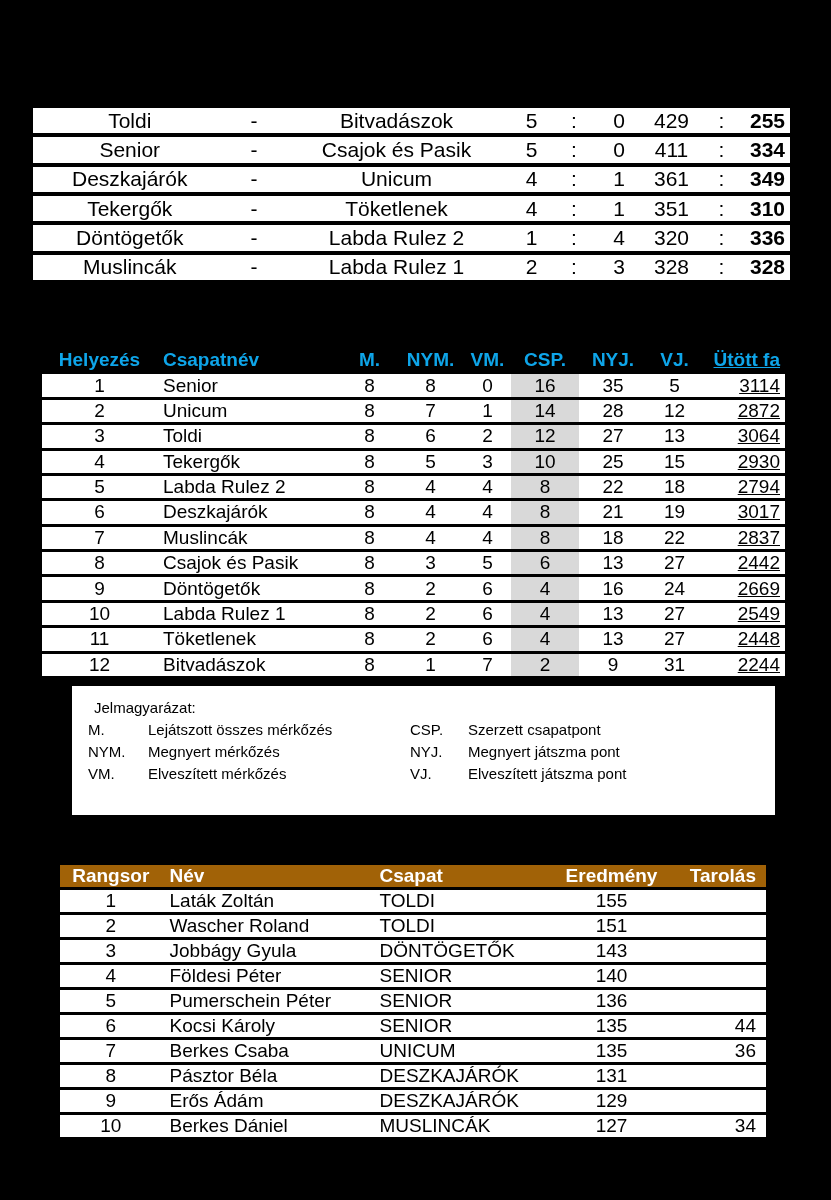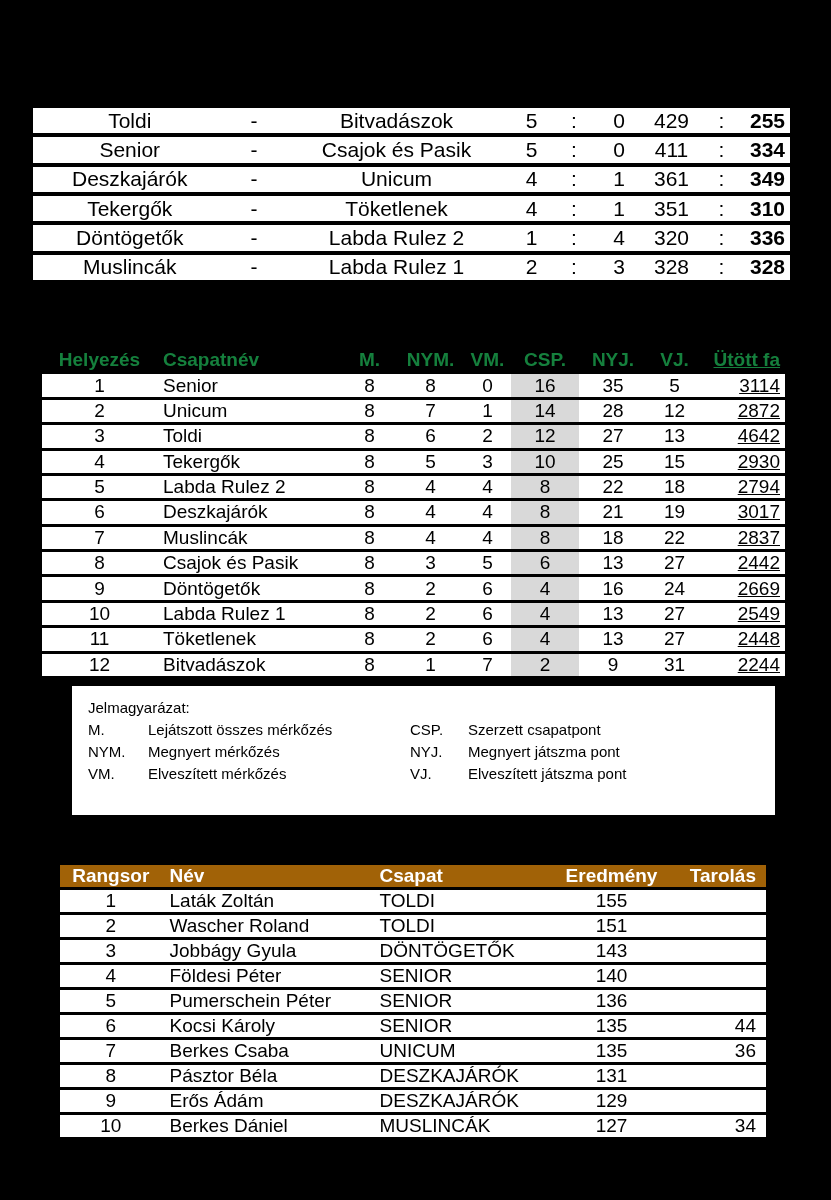--- a/index.html
+++ b/index.html
@@ -12,31 +12,31 @@
   
   .match-table{position:absolute;left:30px;top:105px;width:760px;height:178px;
                border:3px solid #000;font-size:21px;}
   .match-table td{border-top:4px solid #000;text-align:center;}
   .match-table tr:first-child td{border-top:none;}
   .match-table td.pins-away{text-align:right;padding-right:5px;font-weight:bold;}
 
   
   .standings-table{position:absolute;left:38px;top:345px;width:747px;height:335px;
                    border:4px solid #000;font-size:19px;}
-  .standings-table th{background:#000;color:#15803d;font-weight:bold;text-align:center;}
+  .standings-table th{background:#000;color:#0ea5e9;font-weight:bold;text-align:center;}
   .standings-table td{border-top:3px solid #000;text-align:center;}
   .standings-table th.col-team,.standings-table td.col-team{text-align:left;padding-left:6px;}
   .standings-table th.col-pins,.standings-table td.col-pins{text-align:right;padding-right:5px;text-decoration:underline;}
   .standings-table td.col-csp{background:#d9d9d9;}
 
   
   .legend-box{position:absolute;left:72px;top:686px;width:703px;height:129px;
               background:#fff;color:#000;box-sizing:border-box;padding:11px 16px 0 16px;
               font-size:15px;}
-  .legend-title{line-height:22px;}
+  .legend-title{line-height:22px;margin-left:6px;}
   .legend-grid{display:grid;grid-template-columns:60px 262px 58px auto;}
   .legend-grid span{line-height:22px;}
 
   
   .individual-table{position:absolute;left:57px;top:862px;width:709px;height:271px;
                     border:3px solid #000;font-size:19px;}
   .individual-table th{background:#a16207;color:#fff;font-weight:bold;text-align:center;}
   .individual-table td{border-top:3px solid #000;text-align:center;}
   .individual-table th.col-name,.individual-table td.col-name,
   .individual-table th.col-team,.individual-table td.col-team{text-align:left;padding-left:8px;}
@@ -177,21 +177,21 @@
         </tr>
         <tr>
           <td>3</td>
           <td class="col-team">Toldi</td>
           <td>8</td>
           <td>6</td>
           <td>2</td>
           <td class="col-csp">12</td>
           <td>27</td>
           <td>13</td>
-          <td class="col-pins">4642</td>
+          <td class="col-pins">3064</td>
         </tr>
         <tr>
           <td>4</td>
           <td class="col-team">Tekergők</td>
           <td>8</td>
           <td>5</td>
           <td>3</td>
           <td class="col-csp">10</td>
           <td>25</td>
           <td>15</td>

